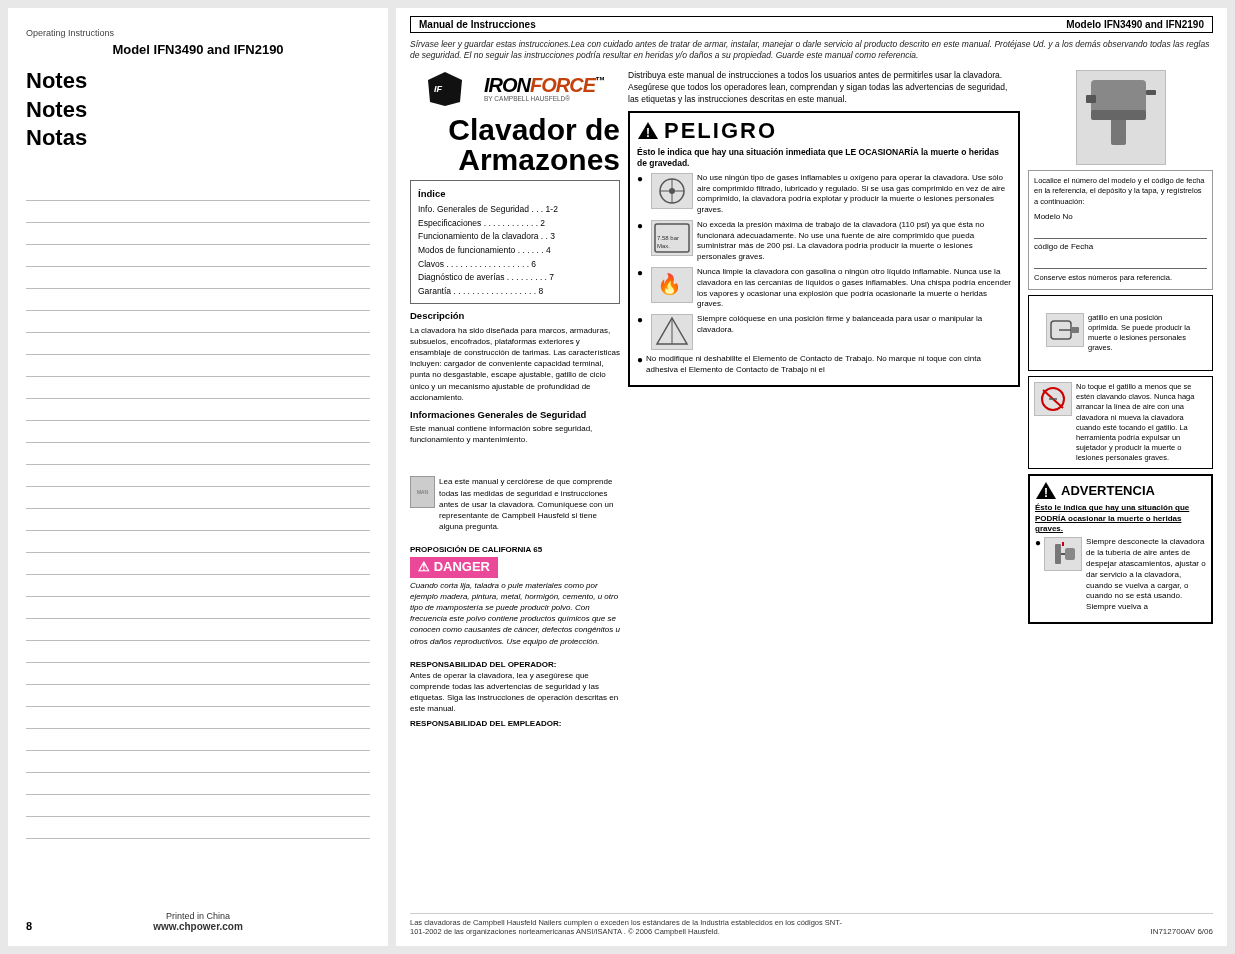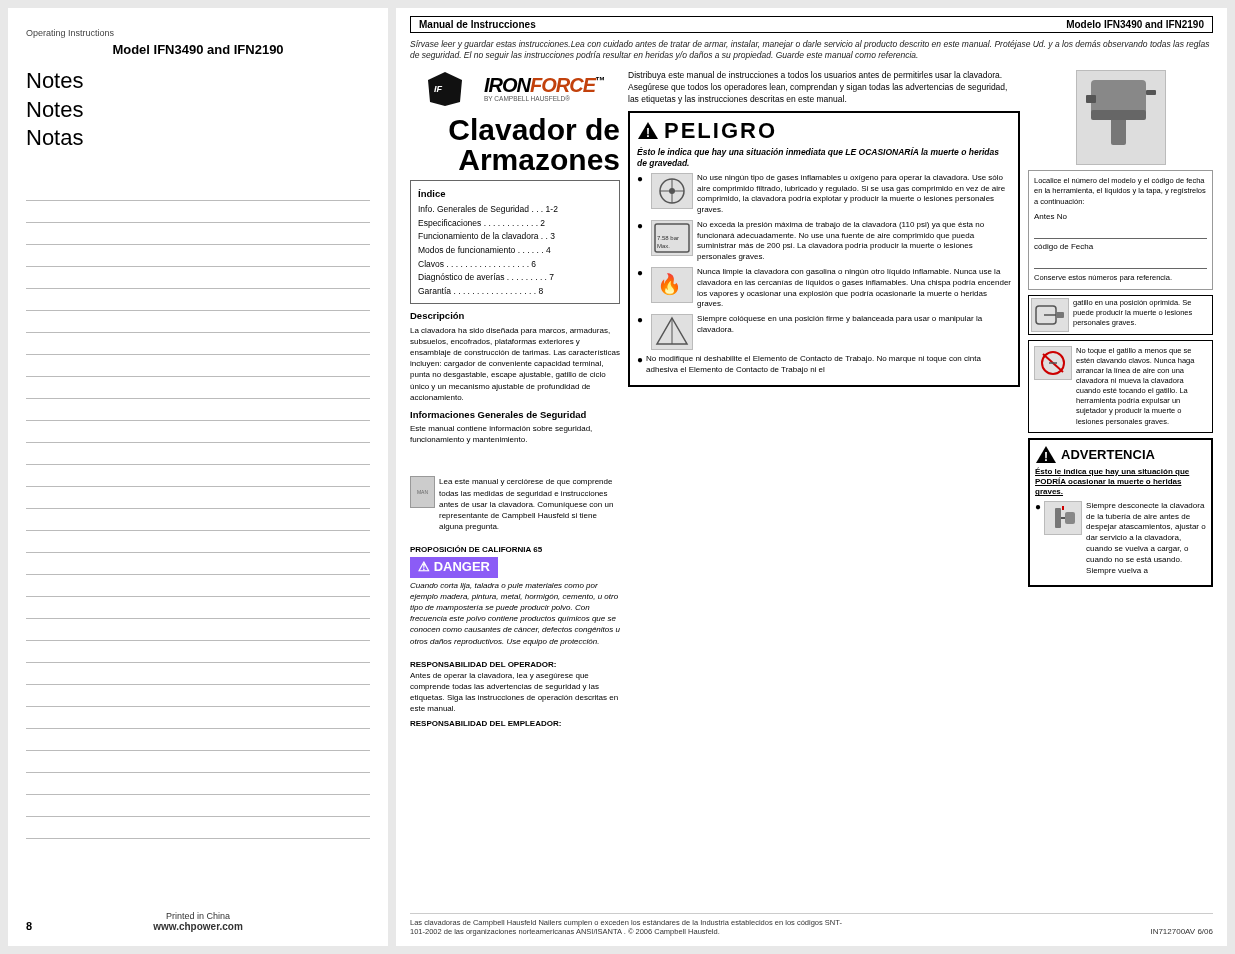--- a/index.html
+++ b/index.html
@@ -38,21 +38,21 @@
       font-size: 13px;
       font-weight: bold;
       text-align: center;
       margin-bottom: 10px;
     }
     .notes-section {
       margin-bottom: 8px;
     }
     .notes-heading {
       font-size: 22px;
-      font-weight: normal;
+      font-weight: bold;
       line-height: 1.3;
     }
     .notes-lines {
       margin-top: 18px;
       flex: 1;
     }
     .note-line {
       border-bottom: 1px solid #bbb;
       height: 22px;
       width: 100%;
@@ -219,21 +219,20 @@
     }
     .tri-icon svg { width: 22px; height: 19px; }
     .peligro-word {
       font-size: 22px;
       font-weight: 900;
       letter-spacing: 2px;
     }
     .peligro-desc {
       font-size: 8.5px;
       font-weight: bold;
-      font-style: italic;
       line-height: 1.3;
       margin-bottom: 4px;
     }
 
     .advertencia-box {
       border: 2px solid #000;
       padding: 5px;
     }
     .adv-banner-row {
       display: flex;
@@ -378,21 +377,21 @@
           <div class="section-heading">Informaciones Generales de Seguridad</div>
           <div class="body-text">Este manual contiene información sobre seguridad, funcionamiento y mantenimiento.</div>
           <br>
           <div style="display:flex;gap:4px;align-items:flex-start;margin-top:19px;">
 
             <div style="width:25px;height:32px;background:#ccc;border:1px solid #999;flex-shrink:0;display:flex;align-items:center;justify-content:center;font-size:5px;color:#666;">MAN</div>
             <div class="body-text">Lea este manual y cerciórese de que comprende todas las medidas de seguridad e instrucciones antes de usar la clavadora. Comuníquese con un representante de Campbell Hausfeld si tiene alguna pregunta.</div>
           </div>
           <br>
           <div style="font-weight:bold;font-size:8px;">PROPOSICIÓN DE CALIFORNIA 65</div>
-          <div style="background:#8b5cf6;color:#fff;font-weight:900;font-size:13px;padding:1px 8px;display:inline-block;margin:2px 0;">
+          <div style="background:#ec4899;color:#fff;font-weight:900;font-size:13px;padding:1px 8px;display:inline-block;margin:2px 0;">
             <span style="margin-right:4px;">⚠</span><span>DANGER</span>
           </div>
           <br>
           <div class="body-text" style="font-style:italic;">Cuando corta lija, taladra o pule materiales como por ejemplo madera, pintura, metal, hormigón, cemento, u otro tipo de mampostería se puede producir polvo. Con frecuencia este polvo contiene productos químicos que se conocen como causantes de cáncer, defectos congénitos u otros daños reproductivos. Use equipo de protección.</div>
           <br>
           <div style="font-weight:bold;font-size:8px;">RESPONSABILIDAD DEL OPERADOR:</div>
           <div class="body-text">Antes de operar la clavadora, lea y asegúrese que comprende todas las advertencias de seguridad y las etiquetas. Siga las instrucciones de operación descritas en este manual.</div>
           <div style="font-weight:bold;font-size:8px;margin-top:3px;">RESPONSABILIDAD DEL EMPLEADOR:</div>
         </div>
       </div>
@@ -491,33 +490,33 @@
               <rect x="10" y="5" width="55" height="35" rx="4" fill="#888"></rect>
               <rect x="30" y="40" width="15" height="30" rx="2" fill="#777"></rect>
               <rect x="10" y="35" width="55" height="10" rx="2" fill="#666"></rect>
               <rect x="5" y="20" width="10" height="8" rx="1" fill="#555"></rect>
               <rect x="65" y="15" width="10" height="5" rx="1" fill="#555"></rect>
             </svg>
           </div>
         </div>
 
         <div class="model-info-box">
-          <div style="font-size:7.5px;line-height:1.4;">Localice el número del modelo y el código de fecha en la herramienta, el líquidos y la tapa, y regístrelos a continuación:</div>
+          <div style="font-size:7.5px;line-height:1.4;">Localice el número del modelo y el código de fecha en la referencia, el depósito y la tapa, y regístrelos a continuación:</div>
           <div style="margin-top:4px;font-size:8px;">
-            <span>Antes No</span>
+            <span>Modelo No</span>
             <div class="info-line"></div>
           </div>
           <div style="font-size:8px;">
             <span>código de Fecha</span>
             <div class="info-line"></div>
           </div>
           <div style="font-size:7.5px;margin-top:3px;">Conserve estos números para referencia.</div>
         </div>
 
-        <div style="border:1.5px solid #000;padding:2px;font-size:7.5px;line-height:1.35;">
+        <div style="border:1.5px solid #000;padding:17px;font-size:7.5px;line-height:1.35;">
           <div style="display:flex;gap:4px;align-items:flex-start;">
             <div style="width:38px;height:34px;background:#e0e0e0;border:1px solid #bbb;flex-shrink:0;display:flex;align-items:center;justify-content:center;">
               <svg width="32" height="28" viewBox="0 0 32 28">
                 <rect x="2" y="5" width="20" height="18" rx="3" fill="none" stroke="#555" stroke-width="1.5"></rect>
                 <line x1="10" y1="14" x2="22" y2="14" stroke="#555" stroke-width="1.5"></line>
                 <rect x="22" y="11" width="8" height="6" rx="1" fill="#777"></rect>
               </svg>
             </div>
             <div>gatillo en una posición oprimida. Se puede producir la muerte o lesiones personales graves.</div>
           </div>

